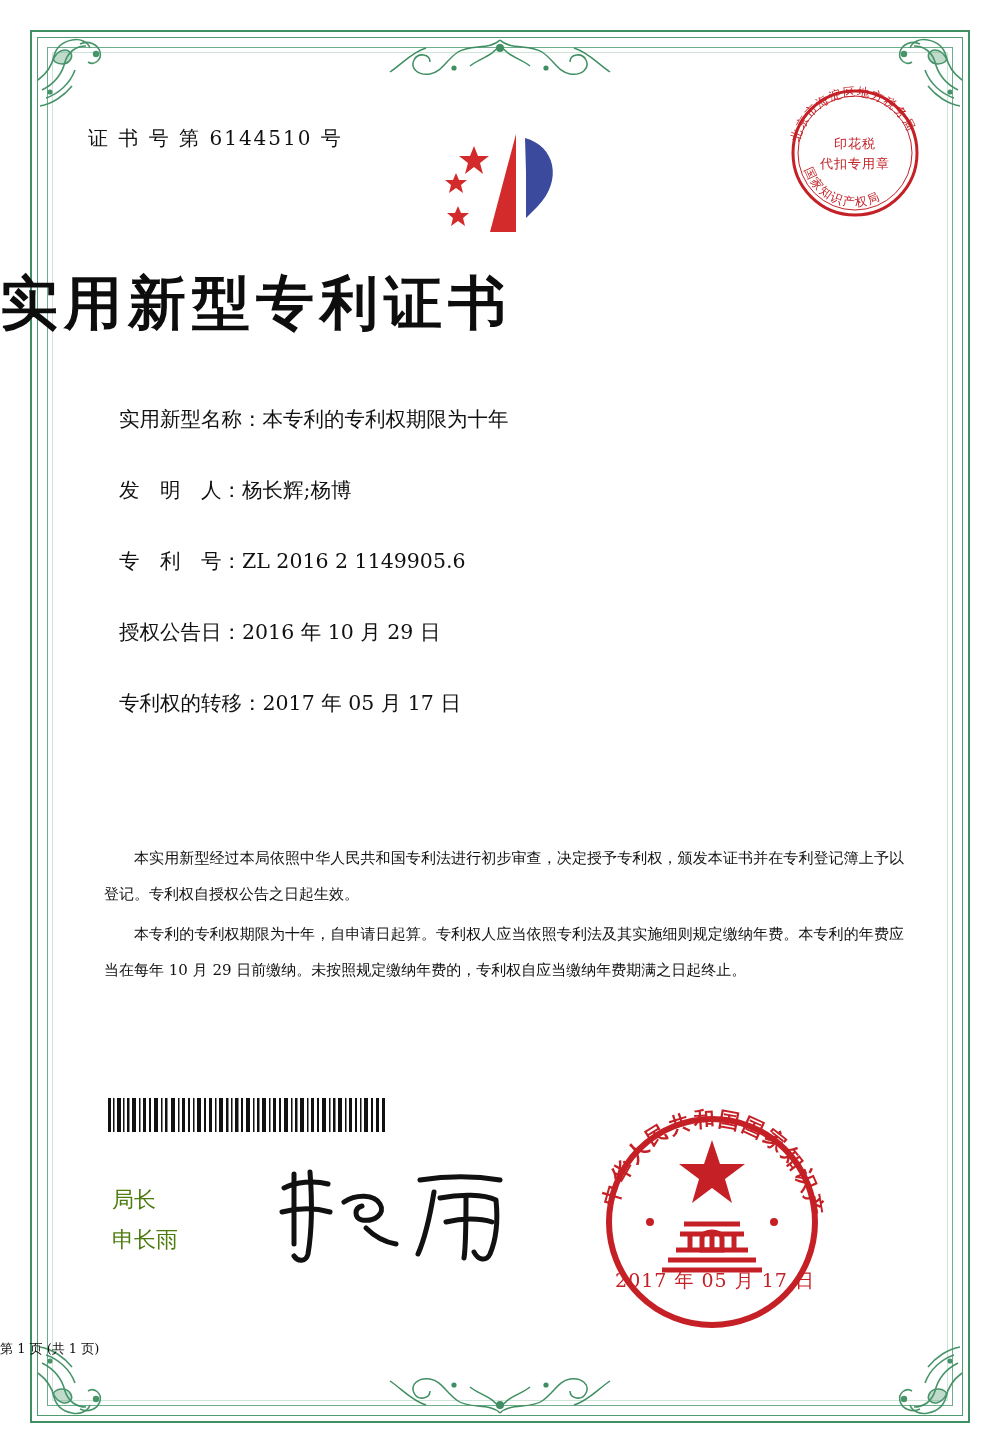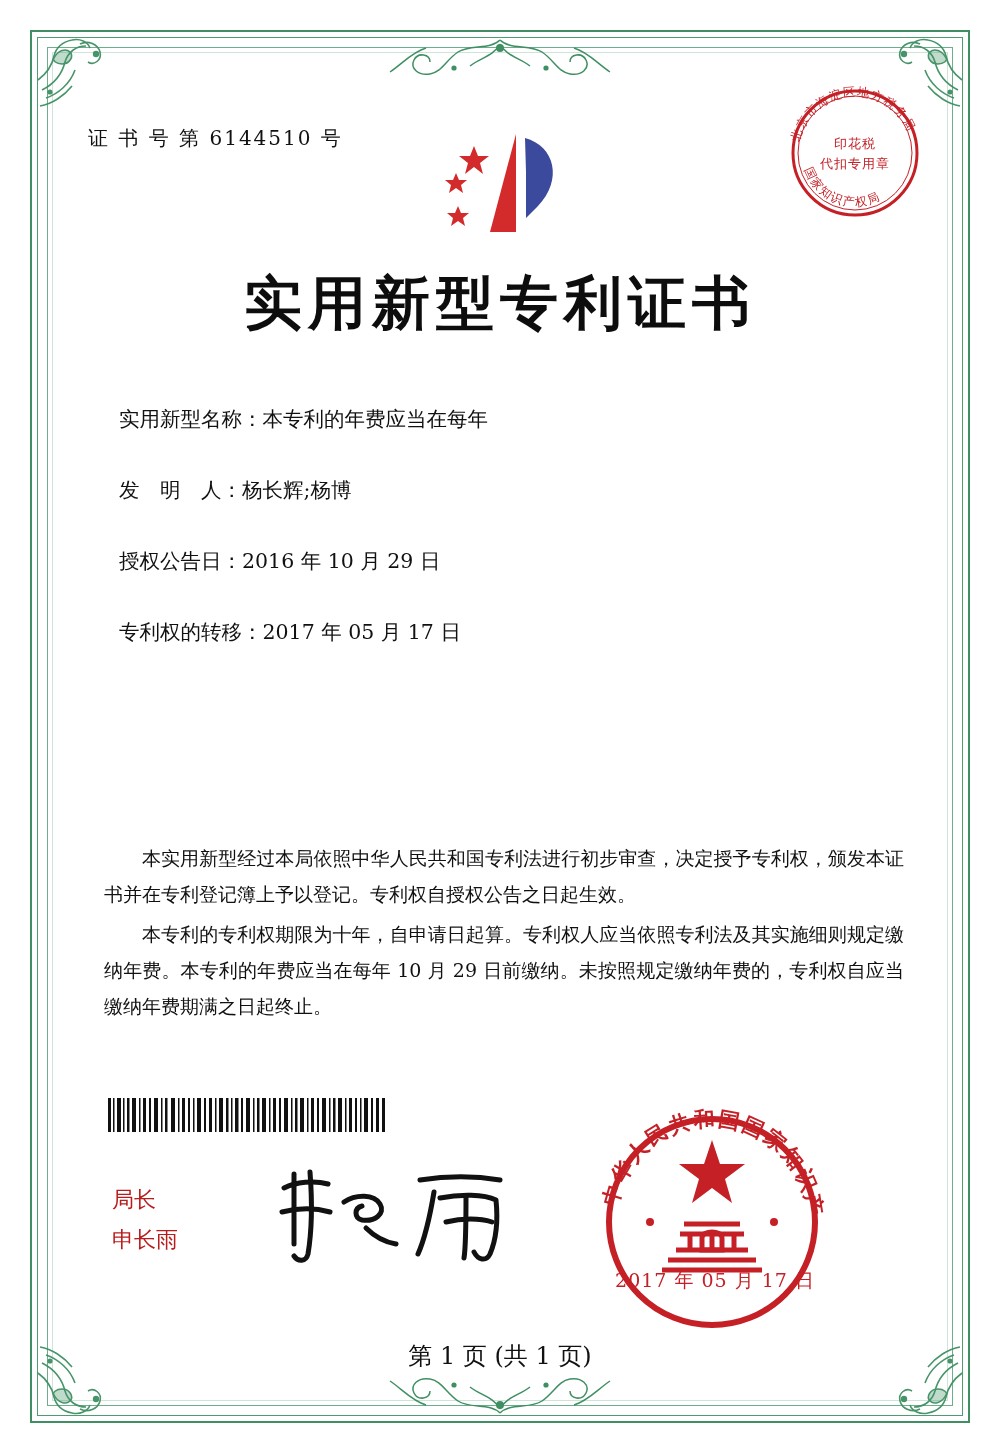--- a/index.html
+++ b/index.html
@@ -121,21 +121,20 @@
     top: 78px;
     width: 150px;
     height: 150px;
   }
 
   .title {
     position: absolute;
     left: 0;
     right: 0;
     top: 265px;
-    text-align: center;
     font-size: 58px;
     font-weight: bold;
     letter-spacing: 6px;
     color: #0d0d0d;
     font-family: "DejaVu Serif", "Liberation Serif", serif;
   }
 
   .fields {
     position: absolute;
     left: 104px;
@@ -155,21 +154,21 @@
   }
   .field-value {
     display: inline;
   }
 
   .paragraphs {
     position: absolute;
     left: 104px;
     top: 840px;
     width: 800px;
-    font-size: 19px;
+    font-size: 15px;
     line-height: 36px;
     color: #111;
     text-align: justify;
   }
   .paragraphs p {
     margin: 0 0 4px 0;
     text-indent: 2em;
   }
 
   .barcode {
@@ -179,21 +178,21 @@
     width: 278px;
     height: 34px;
   }
 
   .sign-block {
     position: absolute;
     left: 112px;
     top: 1180px;
     font-size: 22px;
     line-height: 40px;
-    color: #b91c1c;
+    color: #4d7c0f;
   }
 
   .signature {
     position: absolute;
     left: 270px;
     top: 1158px;
     width: 260px;
     height: 110px;
   }
 
@@ -214,22 +213,21 @@
     color: #c42026;
     letter-spacing: 1px;
     font-family: "DejaVu Serif", "Liberation Serif", serif;
   }
 
   .page-footer {
     position: absolute;
     left: 0;
     right: 0;
     top: 1340px;
-    text-align: center;
-    font-size: 24px;
+    font-size: 13px;
     color: #111;
   }
 </style>
 </head>
 <body>
 
 <div class="page">
 
   <div class="frame-outer"></div>
   <div class="frame-mid"></div>
@@ -341,24 +339,27 @@
         <textPath href="#taxBottom" startOffset="10%">国家知识产权局</textPath>
       </text>
       <text x="75" y="70" text-anchor="middle" font-size="13" fill="#c42026" font-family="'DejaVu Serif',serif" letter-spacing="1">印花税</text>
       <text x="75" y="90" text-anchor="middle" font-size="13" fill="#c42026" font-family="'DejaVu Serif',serif" letter-spacing="1">代扣专用章</text>
     </svg>
 
     <div class="title">实用新型专利证书</div>
 
     <div class="fields">
       <div class="field-row">
-        <span class="field-label">实用新型名称：</span><span class="field-value">本专利的年费应当在每年</span>
+        <span class="field-label">实用新型名称：</span><span class="field-value">本专利的专利权期限为十年</span>
       </div>
       <div class="field-row">
         <span class="field-label">发　明　人：</span><span class="field-value">杨长辉;杨博</span>
+      </div>
+      <div class="field-row">
+        <span class="field-label">专　利　号：</span><span class="field-value">ZL 2016 2 1149905.6</span>
       </div>
       <div class="field-row">
         <span class="field-label">授权公告日：</span><span class="field-value">2016 年 10 月 29 日</span>
       </div>
       <div class="field-row">
         <span class="field-label">专利权的转移：</span><span class="field-value">2017 年 05 月 17 日</span>
       </div>
     </div>
 
     <div class="paragraphs">

